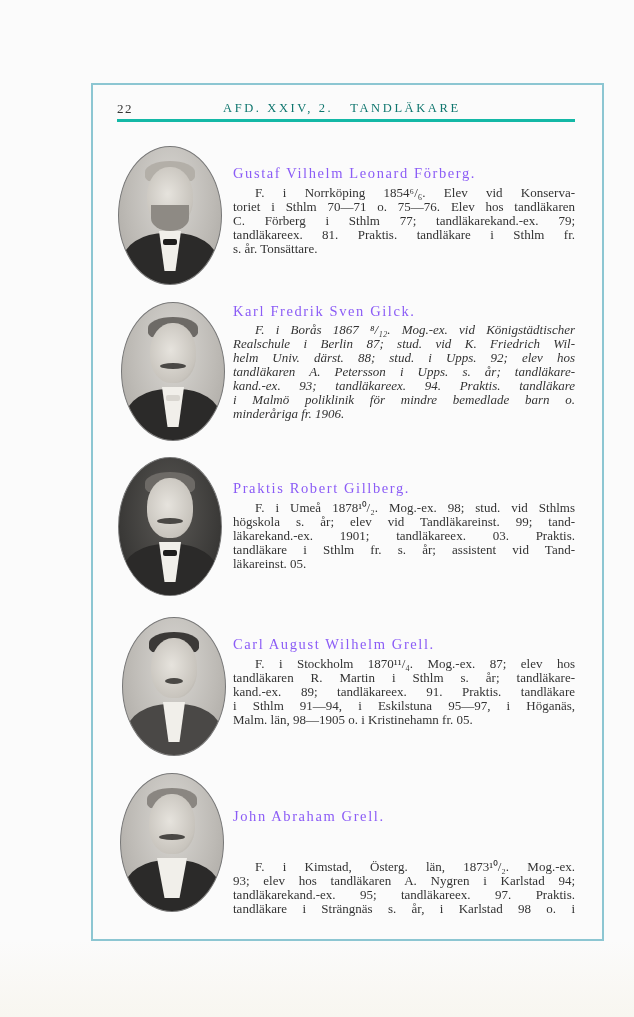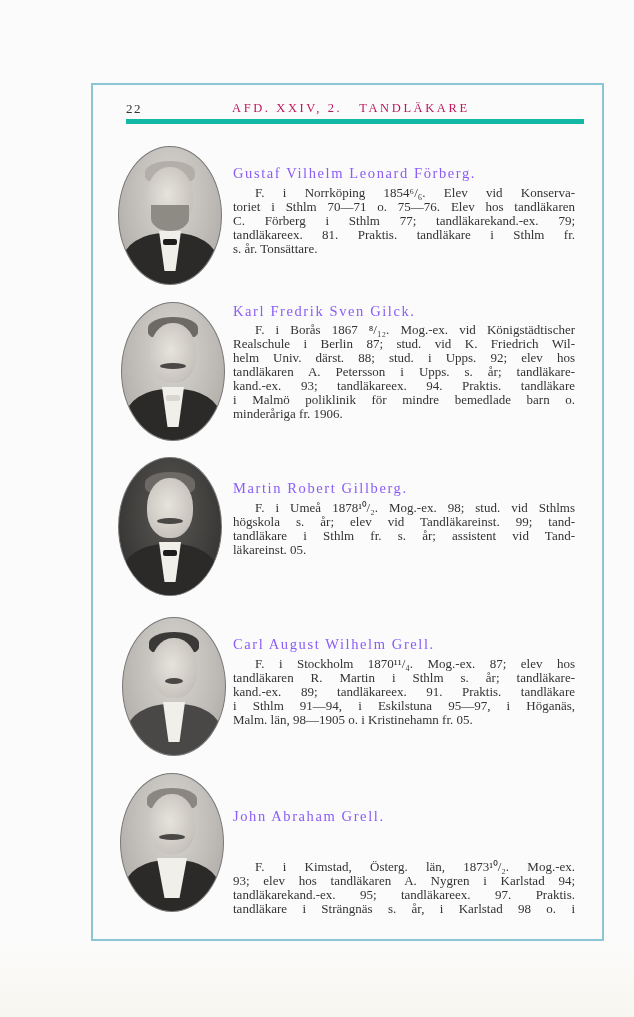--- a/index.html
+++ b/index.html
@@ -11,30 +11,30 @@
   }
   .paper-tint {
     position:absolute; left:0; top:940px; width:634px; height:77px;
     background:linear-gradient(#fbfbfb,#f8f6f0);
   }
   .frame {
     position:absolute; left:91px; top:83px; width:509px; height:854px;
     border:2px solid #8cc6d2; box-sizing:content-box;
   }
   .running-head {
-    position:absolute; left:126px; top:99px; width:458px; height:20px;
-    border-bottom:5px solid #14b8a6;
+    position:absolute; left:117px; top:99px; width:458px; height:20px;
+    border-bottom:3px solid #14b8a6;
   }
   .page-number {
     position:absolute; left:0; top:2px;
     font-family:"Liberation Serif",serif; font-size:13px; letter-spacing:1.5px; color:#333;
   }
   .section-title {
     position:absolute; left:106px; top:2px;
-    font-family:"Liberation Serif",serif; font-size:12.5px; letter-spacing:2.6px; color:#be185d;
+    font-family:"Liberation Serif",serif; font-size:12.5px; letter-spacing:2.6px; color:#0f766e;
   }
   .portrait {
     position:absolute; width:102px; height:137px; border-radius:50%;
     overflow:hidden;
     background:radial-gradient(ellipse at 50% 35%, #d9d7d3 0%, #bdbab5 60%, #a8a5a0 100%);
     border:1px solid #777;
   }
   .portrait.dark-bg {
     background:radial-gradient(ellipse at 50% 40%, #5a5855 0%, #3a3937 70%, #2a2928 100%);
   }
@@ -109,42 +109,43 @@
 
 <div class="portrait" style="left:121px;top:302px;">
   <div class="hair"></div>
   <div class="head"></div>
   <div class="mustache"></div>
   <div class="coat"></div>
   <div class="shirt"></div>
   <div class="tie" style="background:#d9d6d0;"></div>
 </div>
 <div class="name" style="top:303px;">Karl Fredrik Sven Gilck.</div>
-<div class="bio" style="top:323px;">
+<div class="bio" style="top:323px;font-style:italic;">
   <span class="line first">F. i Borås 1867 ⁸/₁₂. Mog.-ex. vid Königstädtischer</span>
   <span class="line">Realschule i Berlin 87; stud. vid K. Friedrich Wil-</span>
   <span class="line">helm Univ. därst. 88; stud. i Upps. 92; elev hos</span>
   <span class="line">tandläkaren A. Petersson i Upps. s. år; tandläkare-</span>
   <span class="line">kand.-ex. 93; tandläkareex. 94. Praktis. tandläkare</span>
   <span class="line">i Malmö poliklinik för mindre bemedlade barn o.</span>
   <span class="line last">minderåriga fr. 1906.</span>
 </div>
 
 <div class="portrait dark-bg" style="left:118px;top:457px;">
   <div class="hair"></div>
   <div class="head"></div>
   <div class="mustache"></div>
   <div class="coat"></div>
   <div class="shirt"></div>
   <div class="tie"></div>
 </div>
-<div class="name" style="top:480px;">Martin Robert Gillberg.</div>
+<div class="name" style="top:480px;">Praktis Robert Gillberg.</div>
 <div class="bio" style="top:501px;">
   <span class="line first">F. i Umeå 1878¹⁰/₂. Mog.-ex. 98; stud. vid Sthlms</span>
   <span class="line">högskola s. år; elev vid Tandläkareinst. 99; tand-</span>
+  <span class="line">läkarekand.-ex. 1901; tandläkareex. 03. Praktis.</span>
   <span class="line">tandläkare i Sthlm fr. s. år; assistent vid Tand-</span>
   <span class="line last">läkareinst. 05.</span>
 </div>
 
 <div class="portrait" style="left:122px;top:617px;">
   <div class="hair" style="background:#3b3937;"></div>
   <div class="head"></div>
   <div class="mustache" style="width:18px;left:42px;"></div>
   <div class="coat" style="background:#4a4846;"></div>
   <div class="shirt"></div>

